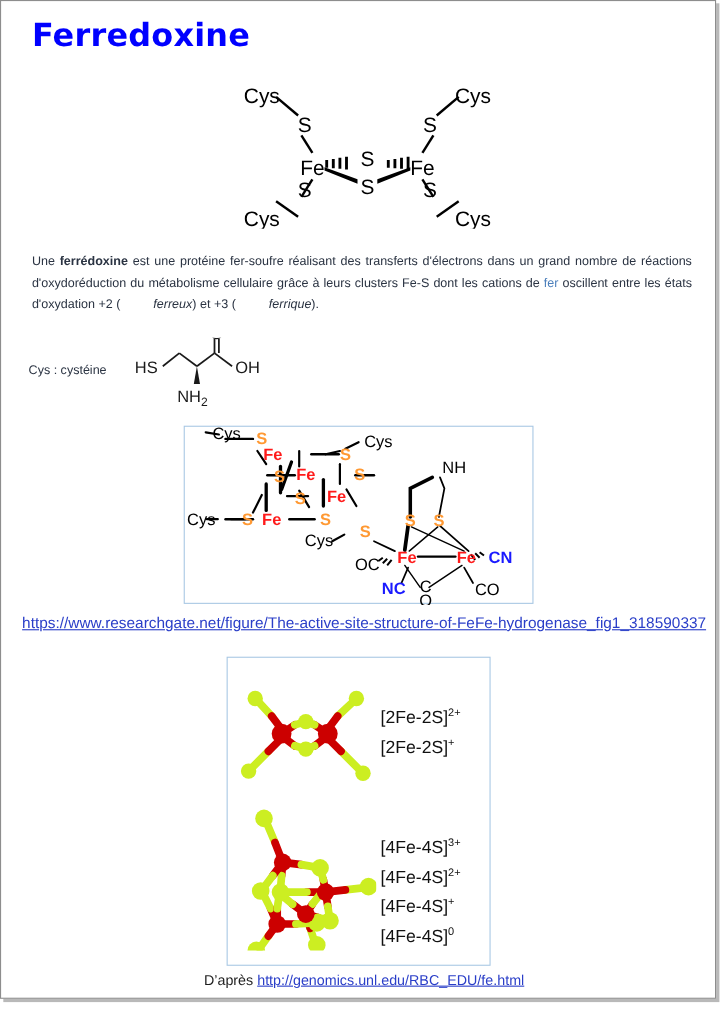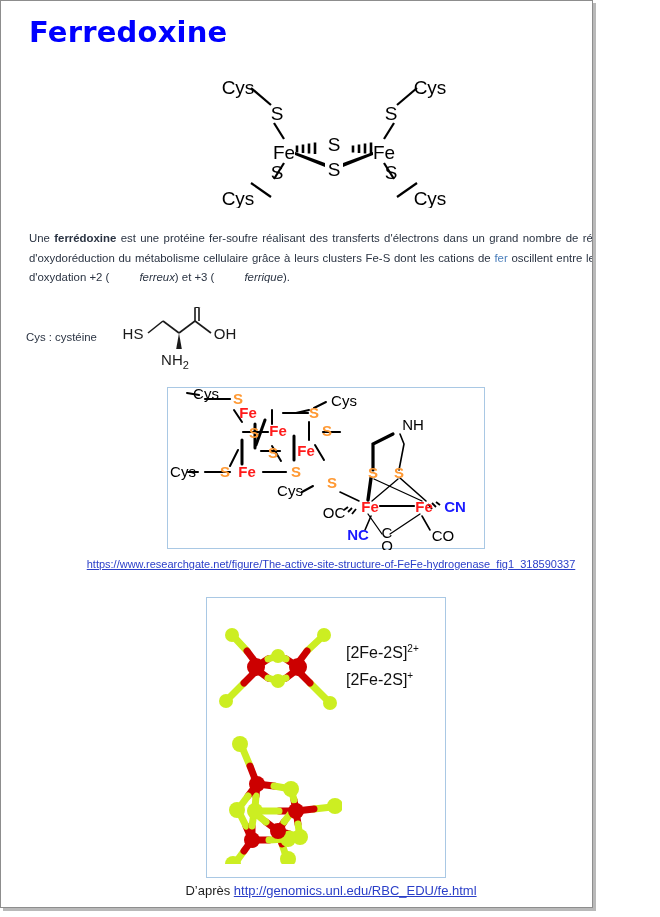--- a/index.html
+++ b/index.html
@@ -3,21 +3,21 @@
 <meta charset="utf-8">
 <title>Ferredoxine</title>
 <style>
   html,body{margin:0;padding:0;background:#ffffff;}
   body{
     font-family:"Liberation Sans", sans-serif;
     width:660px;height:917px;overflow:hidden;
   }
   .page{
     position:relative;
-    width:593px;height:908px;
+    width:651px;height:908px;
     margin:0;
     background:#ffffff;
     border:1px solid #8d8d8d;
     box-shadow:3px 3px 0 0 #b9b9b9;
     box-sizing:border-box;
     overflow:hidden;
   }
 
   
   .title{
@@ -53,21 +53,21 @@
     position:absolute;border:1px solid #a9c8e4;background:#ffffff;
     box-sizing:border-box;
   }
   #box-hyd{left:166px;top:386px;width:318px;height:162px;}
   #box-models{left:205px;top:596px;width:240px;height:281px;}
 
   .hyd-svg{position:absolute;left:0;top:0;width:318px;height:162px;}
 
   .link-line{
     position:absolute;text-align:center;width:660px;left:0;
-    font-size:11px;
+    font-size:14px;
   }
   #link-rg{top:557px;}
   #link-rg a{color:#2a3ec8;text-decoration:underline;}
 
   #credit{
     position:absolute;left:0;width:660px;top:882px;text-align:center;
     font-size:13px;color:#1d1d1d;
   }
   #credit a{color:#2a3ec8;text-decoration:underline;}
 
@@ -356,16 +356,22 @@
       <circle cx="76" cy="125" r="8" fill="#ccee22"></circle>
       <circle cx="21" cy="130" r="8" fill="#ccee22"></circle>
 
       <circle cx="45" cy="50" r="8" fill="#cc0000"></circle>
       <circle cx="84" cy="77" r="8" fill="#cc0000"></circle>
       <circle cx="66" cy="97" r="8" fill="#cc0000"></circle>
       <circle cx="40" cy="106" r="8" fill="#cc0000"></circle>
     </g>
   </svg>
 
+  <div class="lbl-group" id="lbl-4fe">
+    <div><span>[4Fe-4S]</span><sup>3+</sup></div>
+    <div><span>[4Fe-4S]</span><sup>2+</sup></div>
+    <div><span>[4Fe-4S]</span><sup>+</sup></div>
+    <div><span>[4Fe-4S]</span><sup>0</sup></div>
+  </div>
 
   <div id="credit"><span>D’après </span><a href="#">http://genomics.unl.edu/RBC_EDU/fe.html</a></div>
 
 </div>
 
 </body></html>

